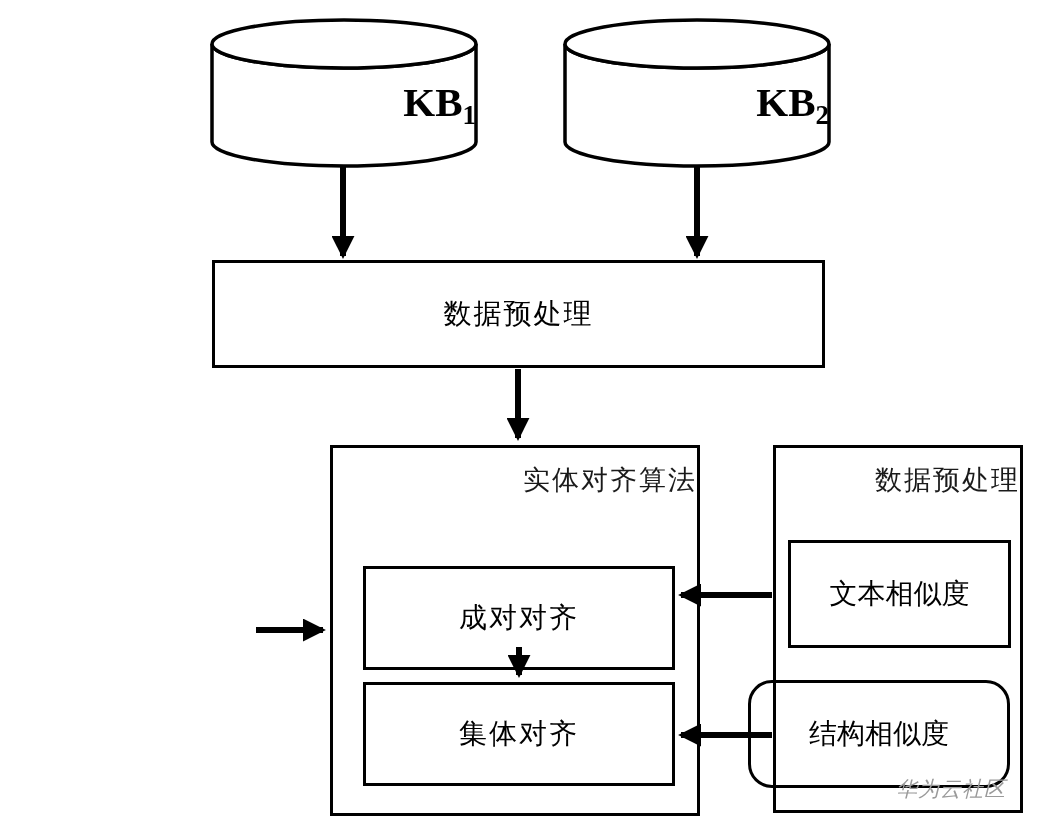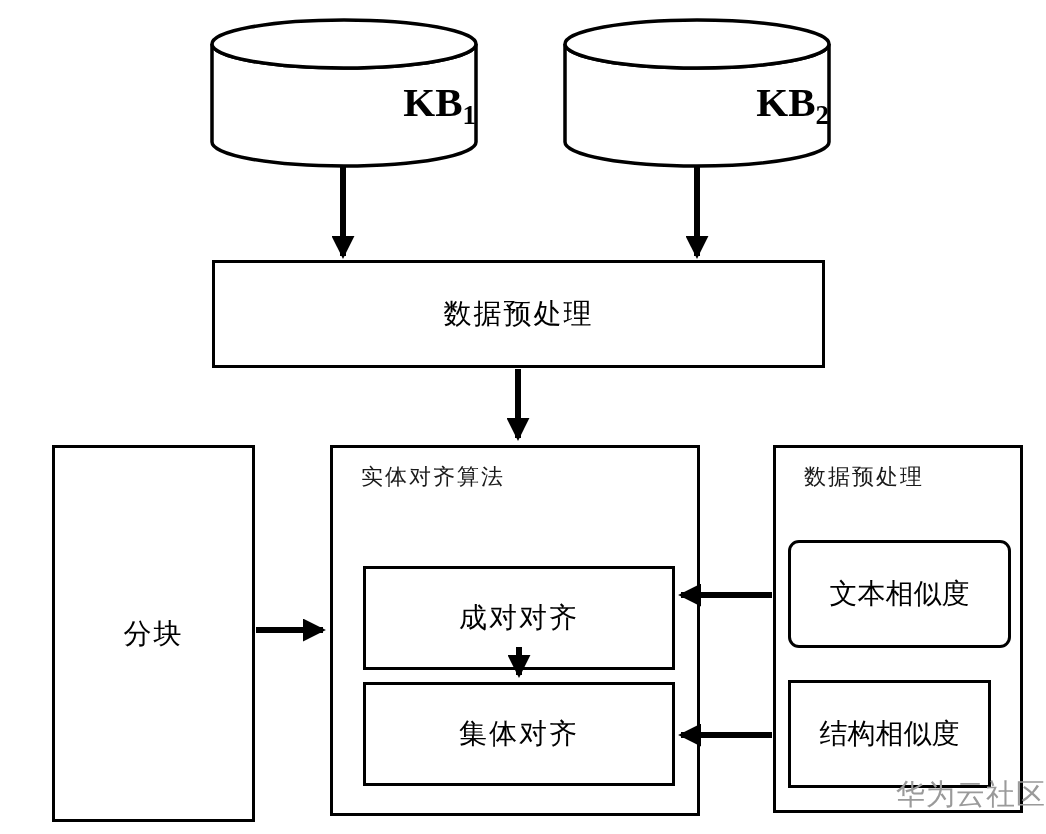--- a/index.html
+++ b/index.html
@@ -35,26 +35,25 @@
   }
   .label-bold {
     font-weight: normal;
     font-size: 28px;
     color: #000000;
     letter-spacing: 2px;
     white-space: nowrap;
   }
   .label-title {
     font-weight: normal;
-    font-size: 22px;
+    font-size: 27px;
     color: #1a1a1a;
     letter-spacing: 2px;
-    text-align: left;
+    text-align: right;
     white-space: nowrap;
-    margin-left: 28px;
   }
   .group-title {
     padding-top: 14px;
     width: 100%;
   }
   .kb-label {
     position: absolute;
     width: 264px;
     text-align: right;
     z-index: 3;
@@ -66,25 +65,26 @@
   .kb-label sub {
     font-size: 27px;
     line-height: 0;
     vertical-align: -8px;
   }
   #watermark {
     position: absolute;
     left: 896px;
     top: 775px;
     width: 140px;
-    font-size: 29px;
+    font-size: 21px;
     letter-spacing: 1px;
     color: #9a9a9a;
     z-index: 4;
     white-space: nowrap;
+    font-style: italic;
   }
 </style>
 </head>
 <body>
 
 <div id="canvas">
 
   <svg id="shapes" width="1046" height="834" viewBox="0 0 1046 834">
     <defs>
       <marker id="arrowhead" viewBox="0 0 12 12" refX="10.5" refY="6" markerWidth="23" markerHeight="23" markerUnits="userSpaceOnUse" orient="auto">
@@ -112,43 +112,40 @@
   </svg>
 
   <div class="kb-label" style="left:212px; top:78px;"><span>KB</span><sub>1</sub></div>
 
   <div class="kb-label" style="left:565px; top:78px;"><span>KB</span><sub>2</sub></div>
 
   <div class="box flex-center" style="left:212px; top:260px; width:613px; height:108px;">
     <span class="label-bold">数据预处理</span>
   </div>
 
-  <div class="box flex-center" style="left:52px; top:445px; width:203px; height:377px;">
-    <span class="label-bold">分块</span>
-  </div>
 
   <div class="box" style="left:330px; top:445px; width:370px; height:371px;">
     <div class="label-title group-title">实体对齐算法</div>
   </div>
 
   <div class="box flex-center" style="left:363px; top:566px; width:312px; height:104px;">
     <span class="label-bold">成对对齐</span>
   </div>
 
   <div class="box flex-center" style="left:363px; top:682px; width:312px; height:104px;text-align:center;">
     <span class="label-bold">集体对齐</span>
   </div>
 
   <div class="box" style="left:773px; top:445px; width:250px; height:368px;">
     <div class="label-title group-title">数据预处理</div>
   </div>
 
-  <div class="box flex-center" style="left:788px; top:540px; width:223px; height:108px;border-radius:11px;">
+  <div class="box flex-center" style="left:788px; top:540px; width:223px; height:108px;">
     <span class="label-bold" style="letter-spacing:0;">文本相似度</span>
   </div>
 
-  <div class="box flex-center" style="left:788px; top:680px; width:203px; height:108px;">
+  <div class="box flex-center" style="left:748px; top:680px; width:262px; height:108px;border-radius:24px;">
     <span class="label-bold" style="letter-spacing:0;">结构相似度</span>
   </div>
 
   <div id="watermark">华为云社区</div>
 
 </div>
 
 </body></html>

